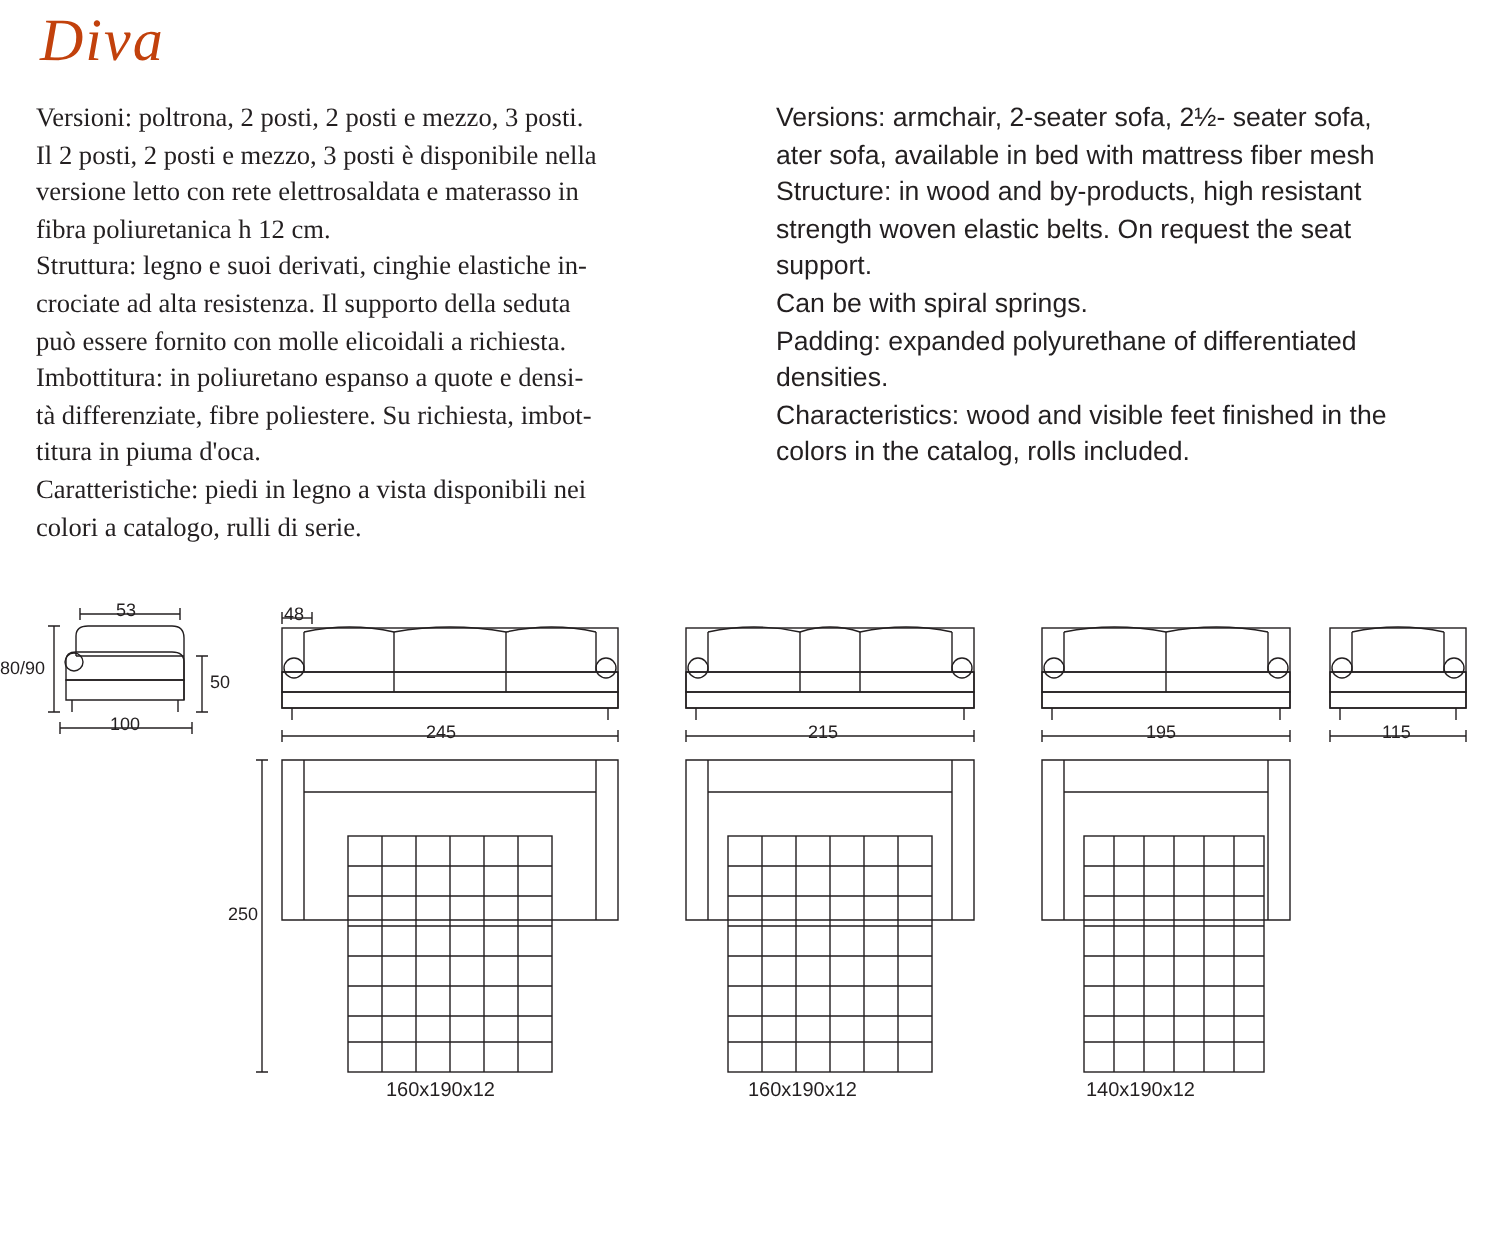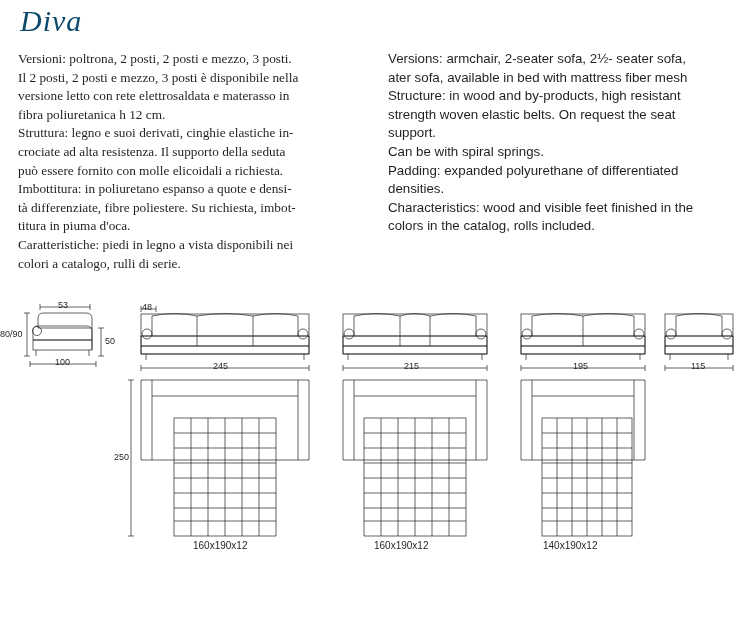--- a/index.html
+++ b/index.html
@@ -23,21 +23,21 @@
 
   
   .brand-title {
     position: absolute;
     left: 20px;
     top: 4px;
     font-family: "Liberation Serif", serif;
     font-style: italic;
     font-size: 30px;
     letter-spacing: 1px;
-    color: #0c4a6e;
+    color: #c2410c;
   }
 
   
   .col {
     position: absolute;
     top: 50px;
     font-size: 13.3px;
     line-height: 18.6px;
     color: #231f20;
   }

